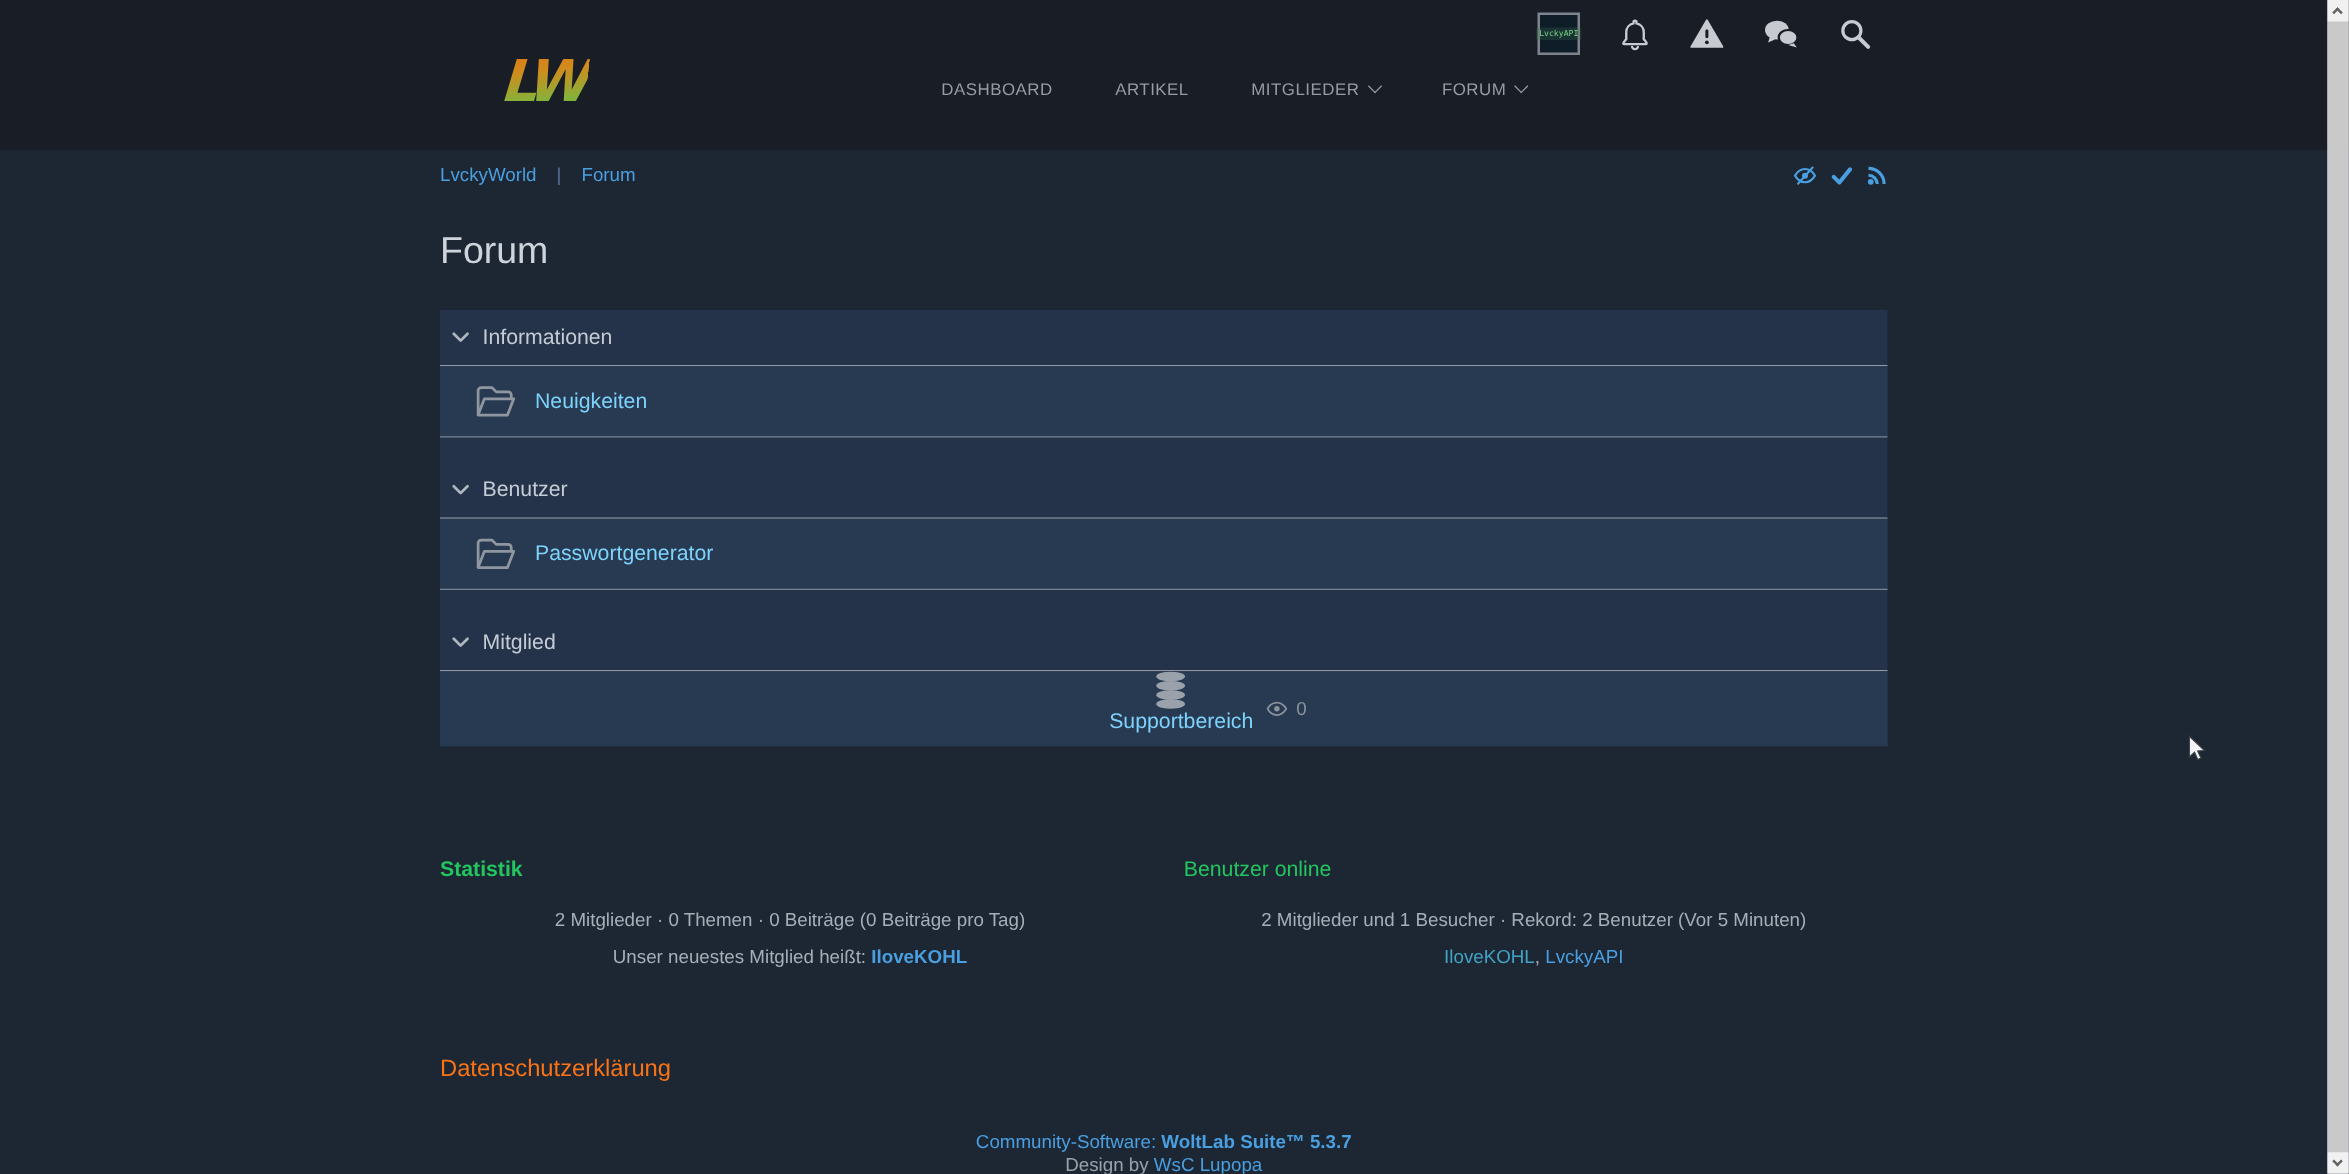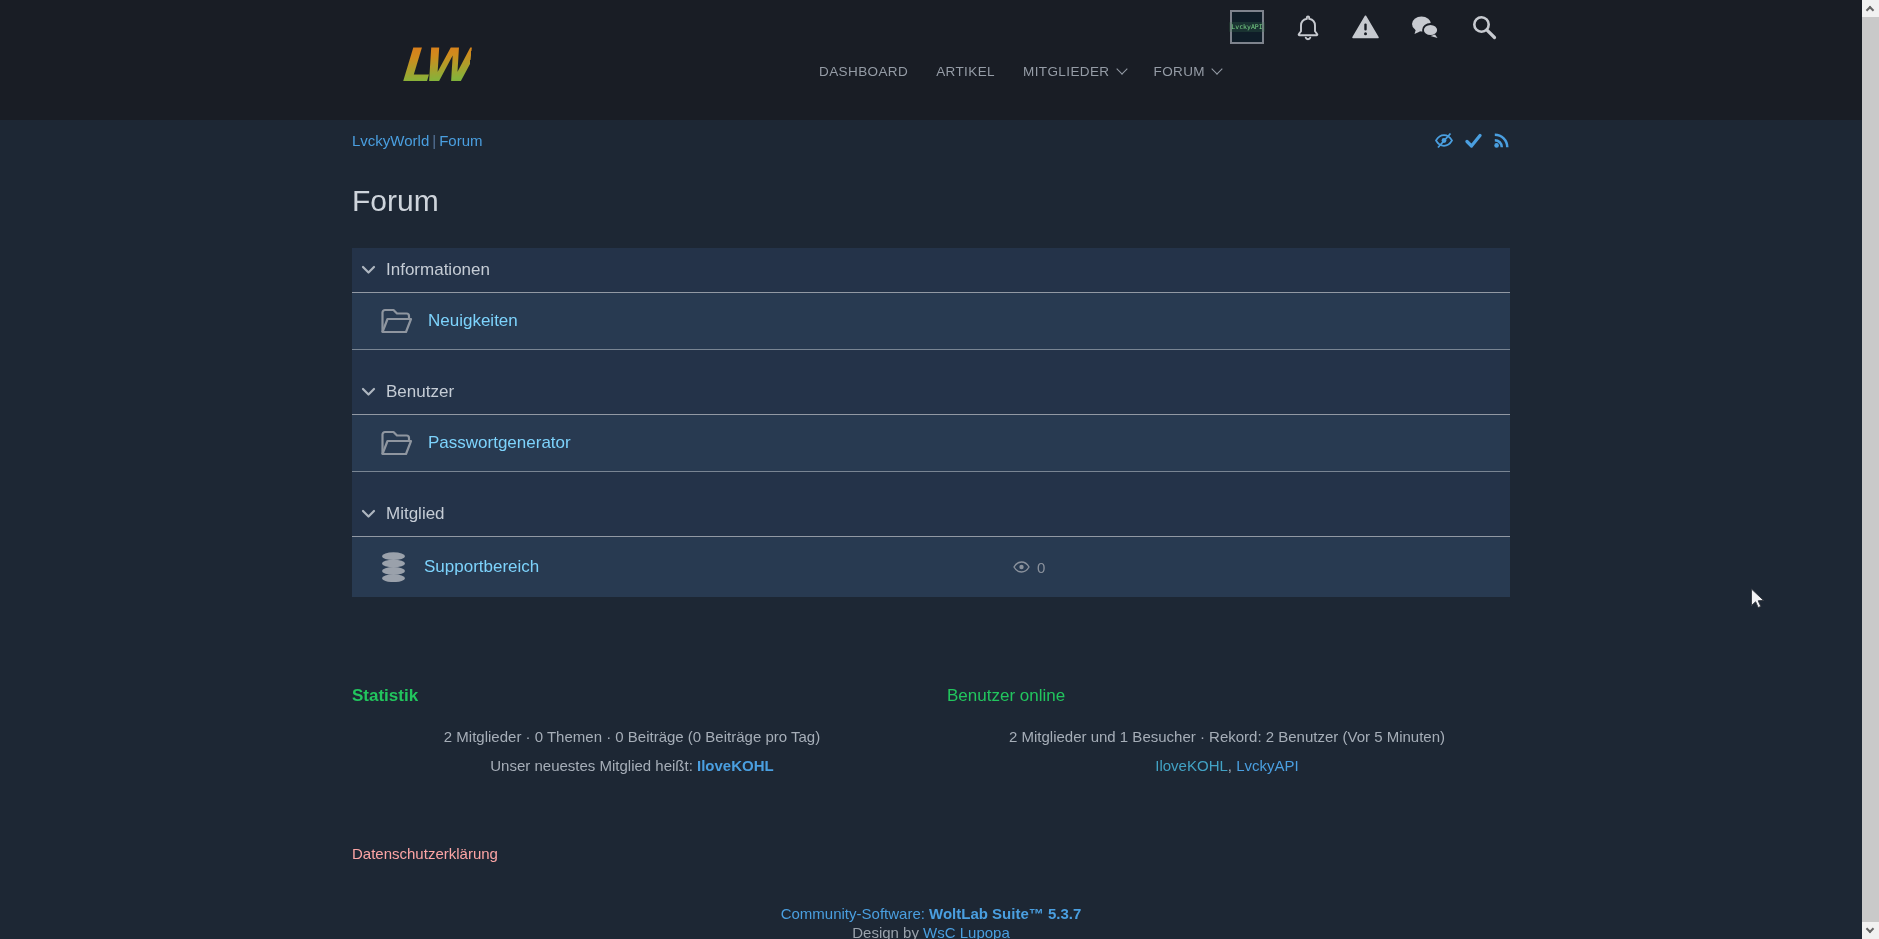--- a/index.html
+++ b/index.html
@@ -27,30 +27,30 @@
   .avatar {
     width:34px; height:34px; border:2px solid #7e838d; background:#0f1d28;
     display:flex; align-items:center; justify-content:center; cursor:pointer;
   }
   .avatar span {
     font-family:"DejaVu Sans Mono", monospace; font-size:6.5px; color:#79d287;
     background:rgba(60,120,80,.25); padding:1px 2px; border-radius:1px;
   }
   .panel-icon { display:block; cursor:pointer; }
 
-  .main-nav { position:absolute; top:56px; right:658px; display:flex; align-items:center; gap:28px; height:30px; }
+  .main-nav { position:absolute; top:56px; right:658px; display:flex; align-items:center; gap:50px; height:30px; }
   .nav-item {
     color:#959ca6; font-size:13.5px; letter-spacing:.4px; cursor:pointer;
     display:flex; align-items:center; gap:8px; text-transform:uppercase;
   }
   .nav-chev { width:8px; height:8px; border-right:1.8px solid #959ca6; border-bottom:1.8px solid #959ca6;
     transform:rotate(45deg); margin-top:-4px; }
 
   
-  .breadcrumb { position:absolute; left:352px; top:132px; font-size:15px; display:flex; gap:3px; align-items:center; }
+  .breadcrumb { position:absolute; left:352px; top:132px; font-size:15px; display:flex; gap:16px; align-items:center; }
   .breadcrumb a { color:#4a9fe0; text-decoration:none; cursor:pointer; }
   .crumb-sep { color:#56749a; }
   .page-icons { position:absolute; top:132px; right:369px; display:flex; gap:11px; align-items:center; }
   .page-icons svg { cursor:pointer; display:block; }
 
   
   .page-title { position:absolute; left:352px; top:184px; font-size:30px; font-weight:300; color:#ced4db; }
 
   
   .forum-box { position:absolute; left:352px; top:248px; width:1158px; background:#243349; }
@@ -59,41 +59,41 @@
     border-bottom:1px solid rgba(255,255,255,.5); cursor:pointer;
   }
   .section + .section .cat-header { height:65px; padding-top:20px; }
   .cat-chev { margin-right:10px; }
   .cat-title { color:#c5ccd5; font-size:17px; }
   .board-row {
     position:relative; height:57px; background:#283a51;
     display:flex; align-items:center; padding-left:28px;
     border-bottom:1px solid rgba(255,255,255,.38);
   }
-  .section:last-child .board-row { height:60px; border-bottom:none; }
+  .section:last-child .board-row { height:60px; border-bottom:none;flex-direction:column; }
   .board-icon { margin-right:15px; display:block; }
   .board-link { color:#7dd3fc; font-size:17px; text-decoration:none; cursor:pointer; }
   .board-stat { position:absolute; left:661px; top:0; height:100%; display:flex; align-items:center; gap:7px; }
   .board-stat .stat-num { color:#8a919c; font-size:15px; }
 
   
   .widget { position:absolute; top:686px; }
   .widget-stats { left:352px; width:560px; }
   .widget-online { left:947px; width:560px; }
   .widget h3 { font-size:17px; font-weight:600; color:#22c55e; margin-bottom:21px; }
   .widget h3.link-title { color:#22c55e; font-weight:400; cursor:pointer; }
   .widget p { font-size:15px; color:#a6aeb8; line-height:19px; margin-bottom:0;text-align:center; }
   .widget p + p { margin-top:0; }
   .widget .line2 { margin-top:10px; }
   .inline-link { color:#4a9fe0; text-decoration:none; cursor:pointer; }
   .bold { font-weight:700; }
   .user-teal { color:#42a2c4; }
   .sep-gray { color:#a6aeb8; }
 
-  .privacy-link { position:absolute; left:352px; top:845px; font-size:15px; color:#fca5a5; cursor:pointer; }
+  .privacy-link { position:absolute; left:352px; top:845px; font-size:19px; color:#f97316; cursor:pointer; }
 
   .copyright { position:absolute; left:352px; top:904px; width:1158px; text-align:center; font-size:15px; line-height:19px; }
   .copyright .row1 { color:#4a9fe0; }
   .copyright .row2 { color:#9aa2ac; }
   .copyright a { color:#4a9fe0; text-decoration:none; cursor:pointer; }
 
   
   .scrollbar { position:absolute; right:0; top:0; width:17px; height:939px; background:#f1f1f1; }
   .sb-btn { position:absolute; left:0; width:17px; height:17px; background:#f1f1f1; cursor:pointer; }
   .sb-btn.up { top:0; } .sb-btn.down { bottom:0; }

